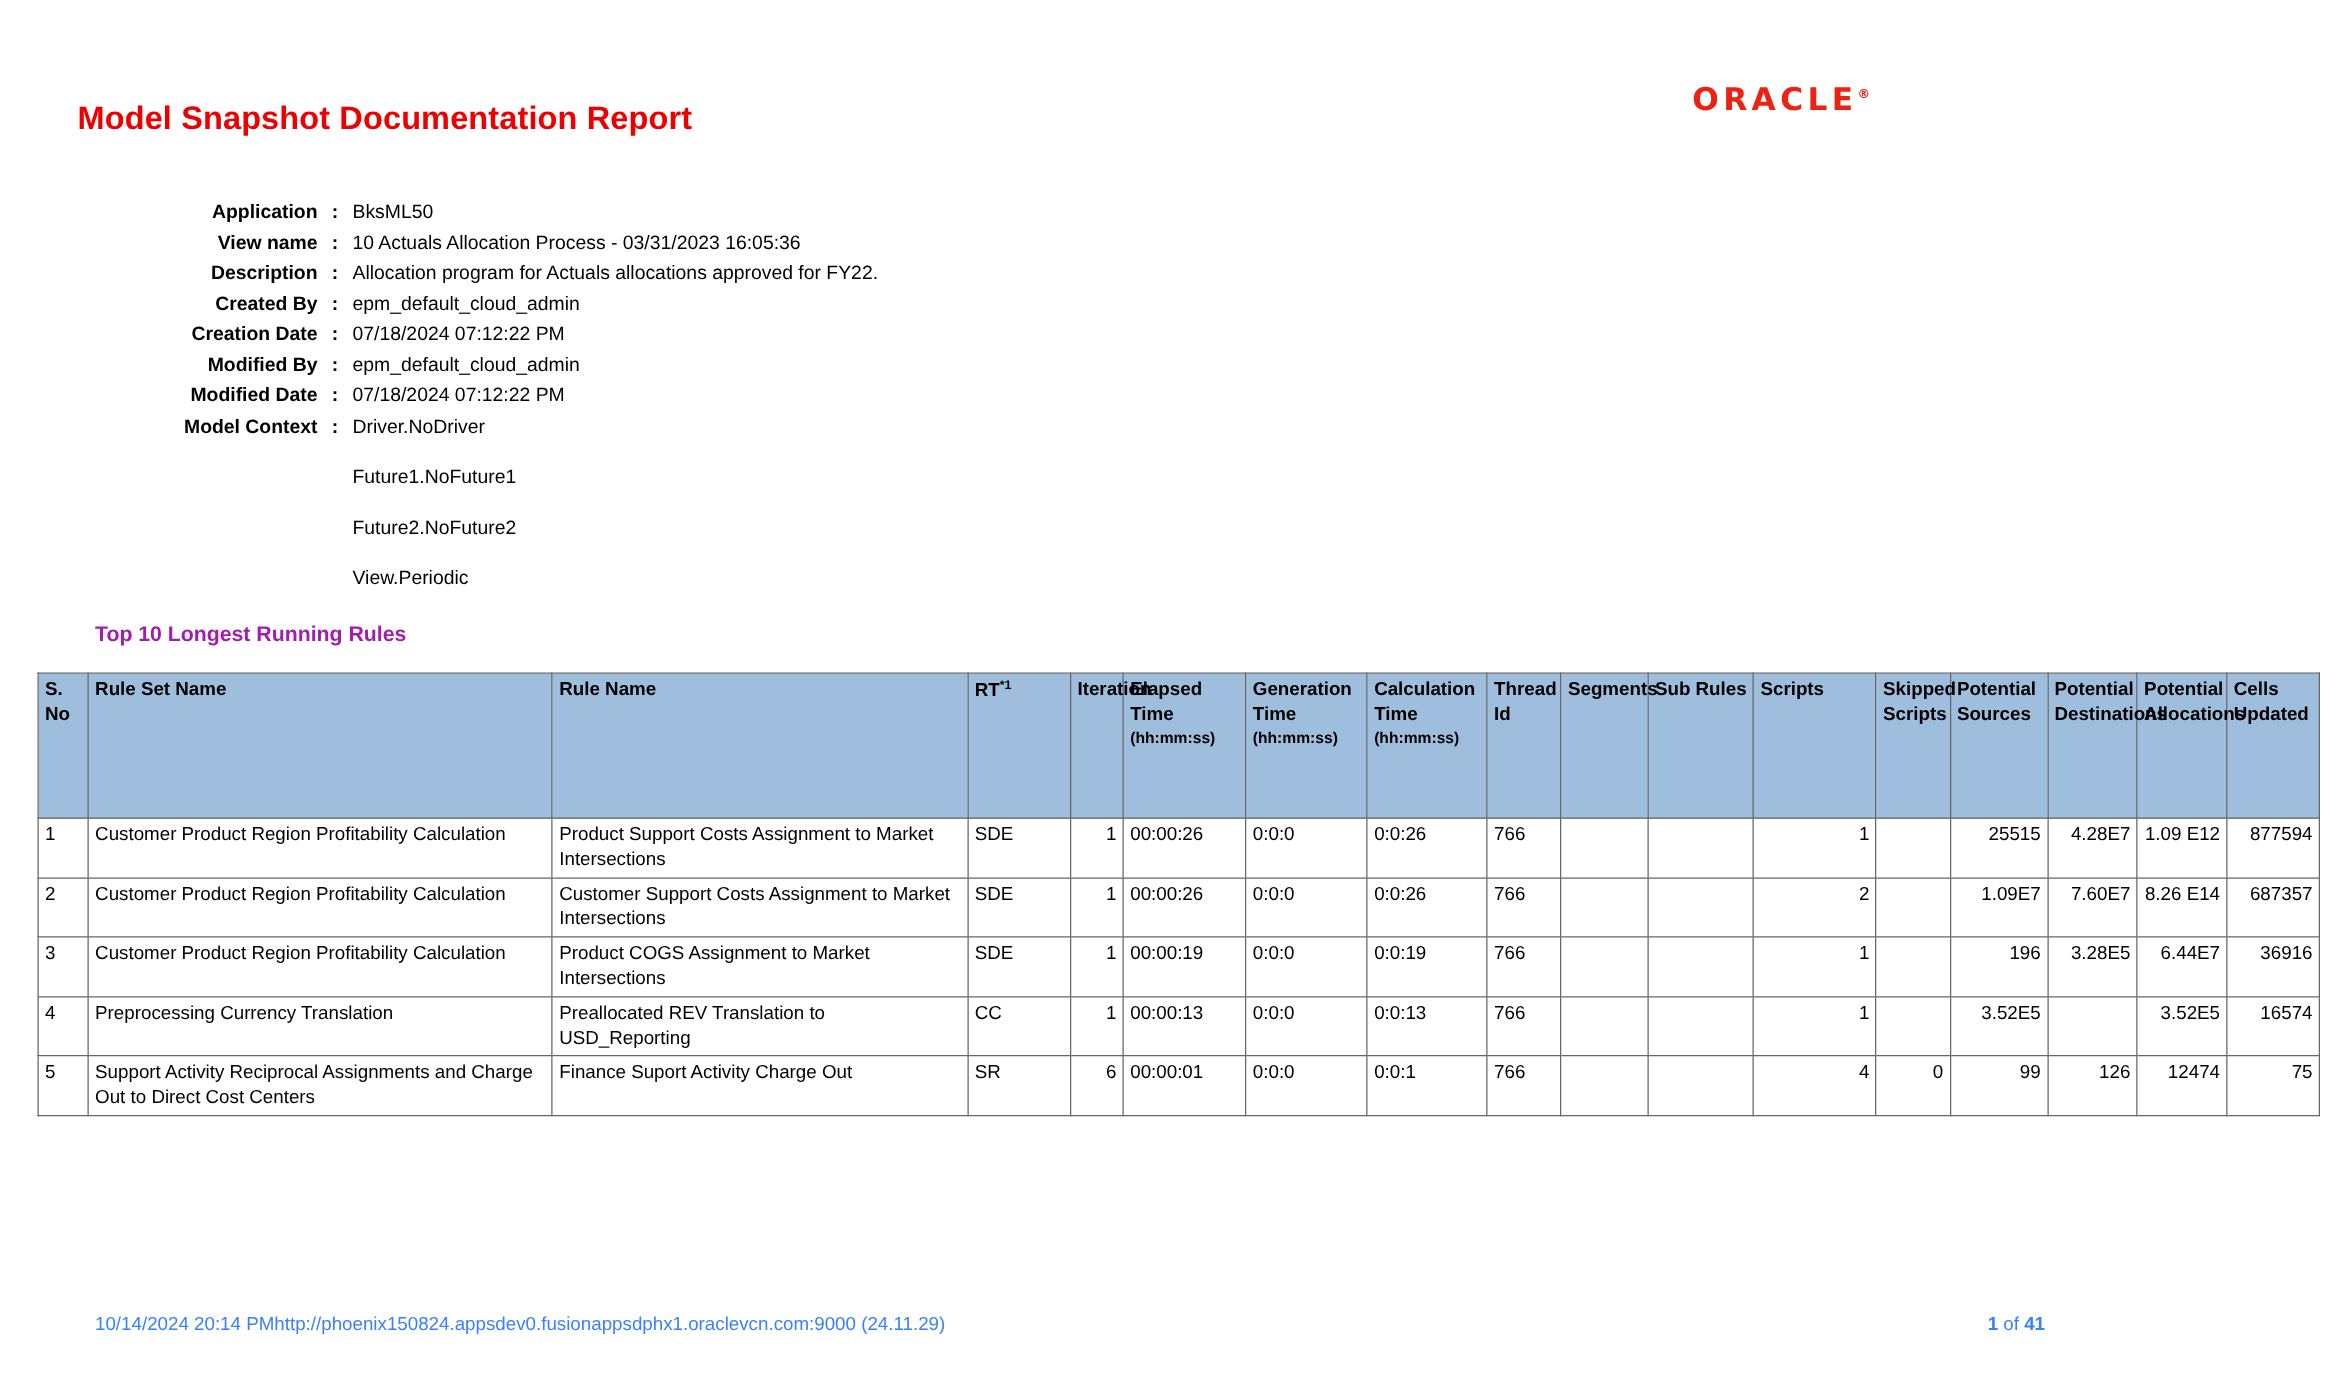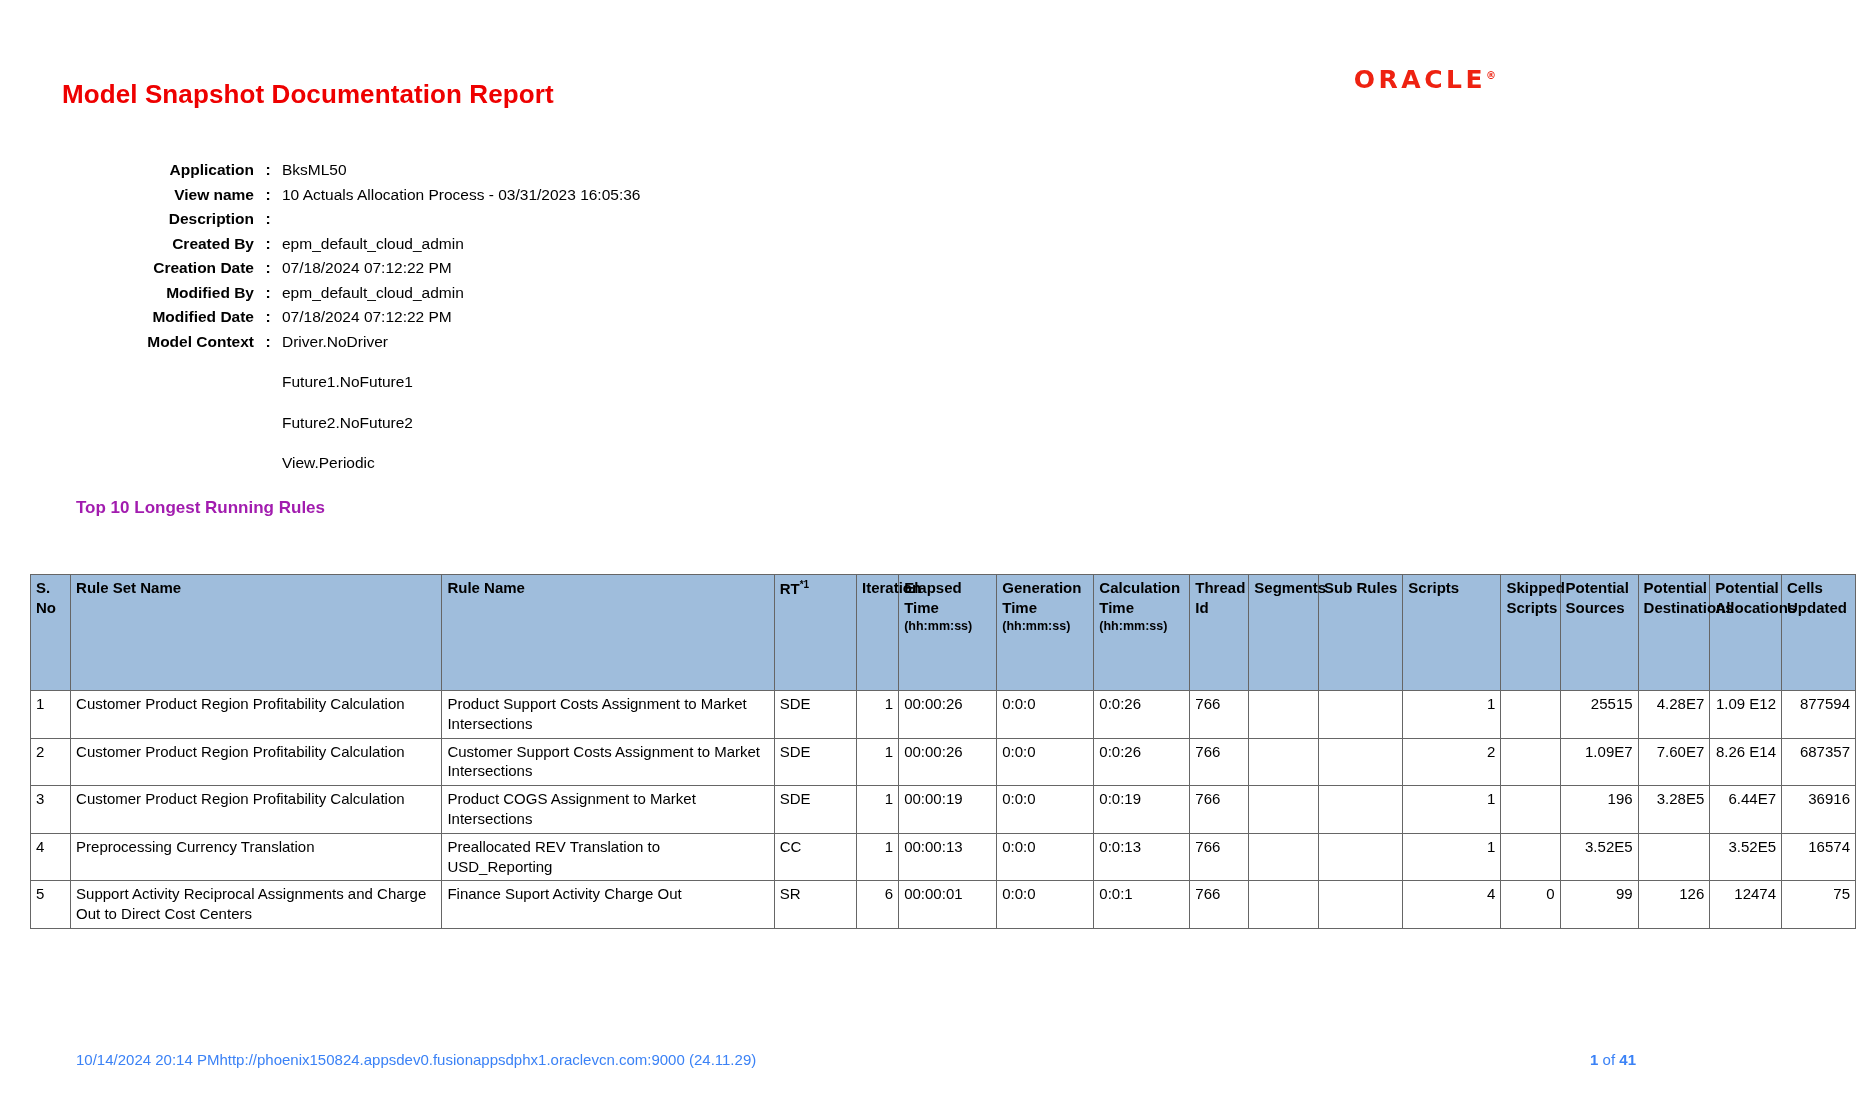--- a/index.html
+++ b/index.html
@@ -99,21 +99,20 @@
     font-weight: bold;
     color: #a21caf;
   }
 
   
   .tbl-wrap {
     position: absolute;
     left: 14px;
     top: 528px;
     width: 1826px;
-    margin-top: 36px;
   }
   table.rules {
     border-collapse: collapse;
     width: 1826px;
     table-layout: fixed;
     font-size: 15px;
     color: #000;
   }
   table.rules th, table.rules td {
     border: 1px solid #666666;
@@ -192,20 +191,21 @@
         <div class="meta-value">BksML50</div>
       </div>
       <div class="meta-row">
         <div class="meta-label">View name</div>
         <div class="meta-colon">:</div>
         <div class="meta-value">10 Actuals Allocation Process - 03/31/2023 16:05:36</div>
       </div>
       <div class="meta-row">
         <div class="meta-label">Description</div>
         <div class="meta-colon">:</div>
+        <div class="meta-value">Allocation program for Actuals allocations approved for FY22.</div>
       </div>
       <div class="meta-row">
         <div class="meta-label">Created By</div>
         <div class="meta-colon">:</div>
         <div class="meta-value">epm_default_cloud_admin</div>
       </div>
       <div class="meta-row">
         <div class="meta-label">Creation Date</div>
         <div class="meta-colon">:</div>
         <div class="meta-value">07/18/2024 07:12:22 PM</div>

